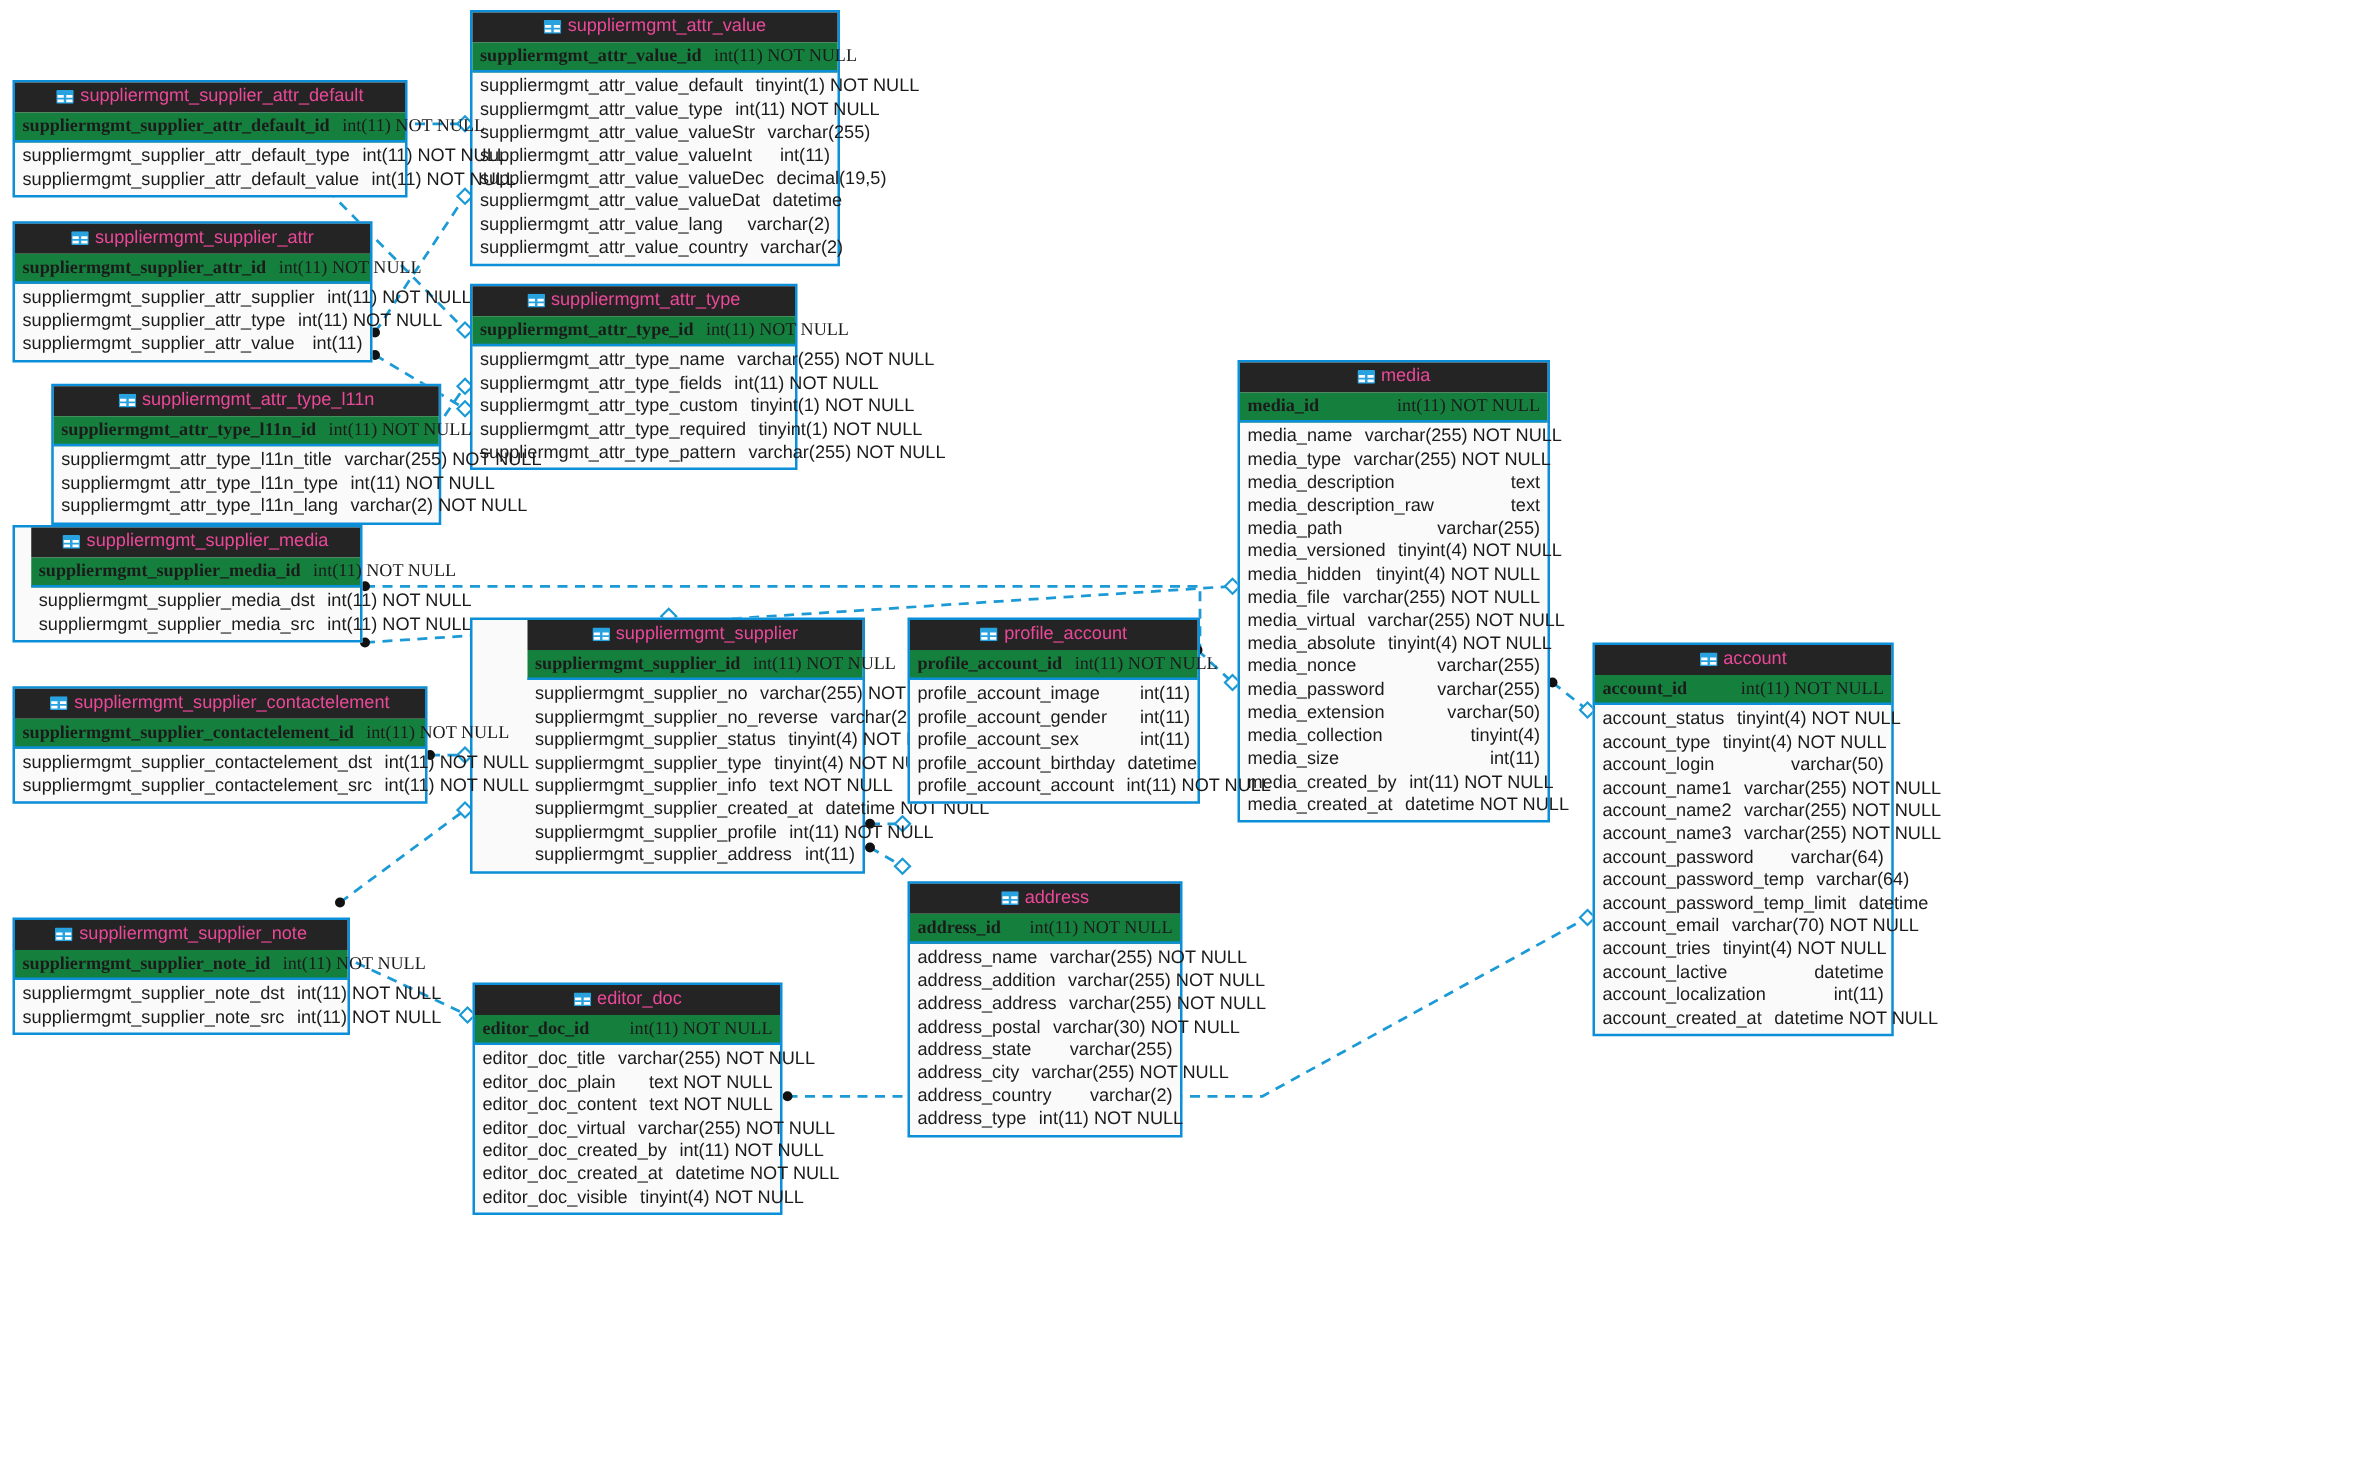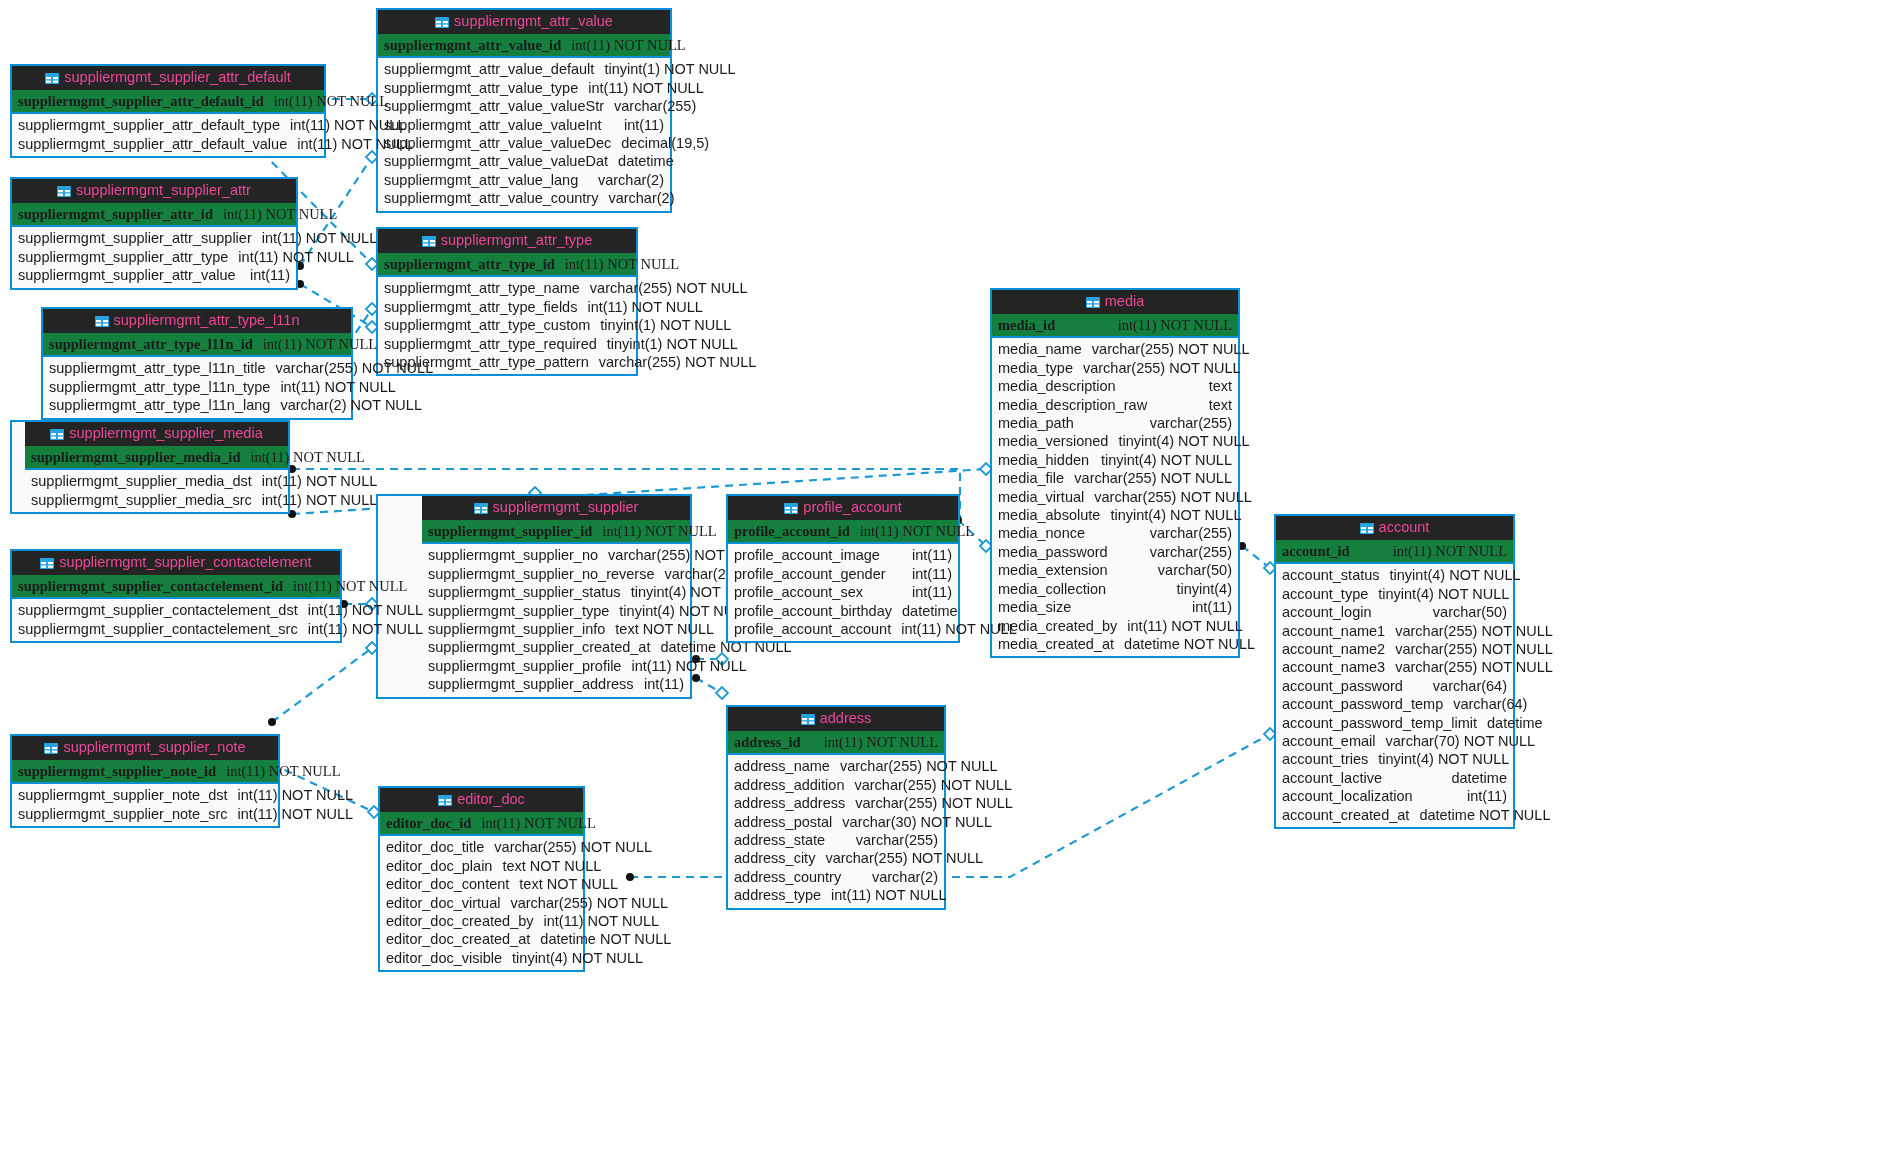--- a/index.html
+++ b/index.html
@@ -600,21 +600,21 @@
         <div class="row">
           <span class="nm">suppliermgmt_supplier_note_dst</span>
           <span class="ty">int(11) NOT NULL</span>
         </div>
         <div class="row">
           <span class="nm">suppliermgmt_supplier_note_src</span>
           <span class="ty">int(11) NOT NULL</span>
         </div>
       </div>
     </div>
-    <div class="tbl" style="left: 378px; top: 786px; width: 207px;">
+    <div class="tbl" style="left: 378px; top: 786px; width: 248px;">
       <div class="hdr"><span class="ic"><svg width="14" height="11" viewBox="0 0 14 11">
             <rect x="0" y="0" width="14" height="11" rx="1" fill="#29a3e0"></rect>
             <rect x="1" y="4" width="5" height="2.2" fill="#ffffff"></rect>
             <rect x="8" y="4" width="5" height="2.2" fill="#ffffff"></rect>
             <rect x="1" y="7.6" width="5" height="2.2" fill="#ffffff"></rect>
             <rect x="8" y="7.6" width="5" height="2.2" fill="#ffffff"></rect>
           </svg></span><span>editor_doc</span></div>
       <div class="pkwrap pk">
         <div class="row">
           <span class="nm">editor_doc_id</span>

